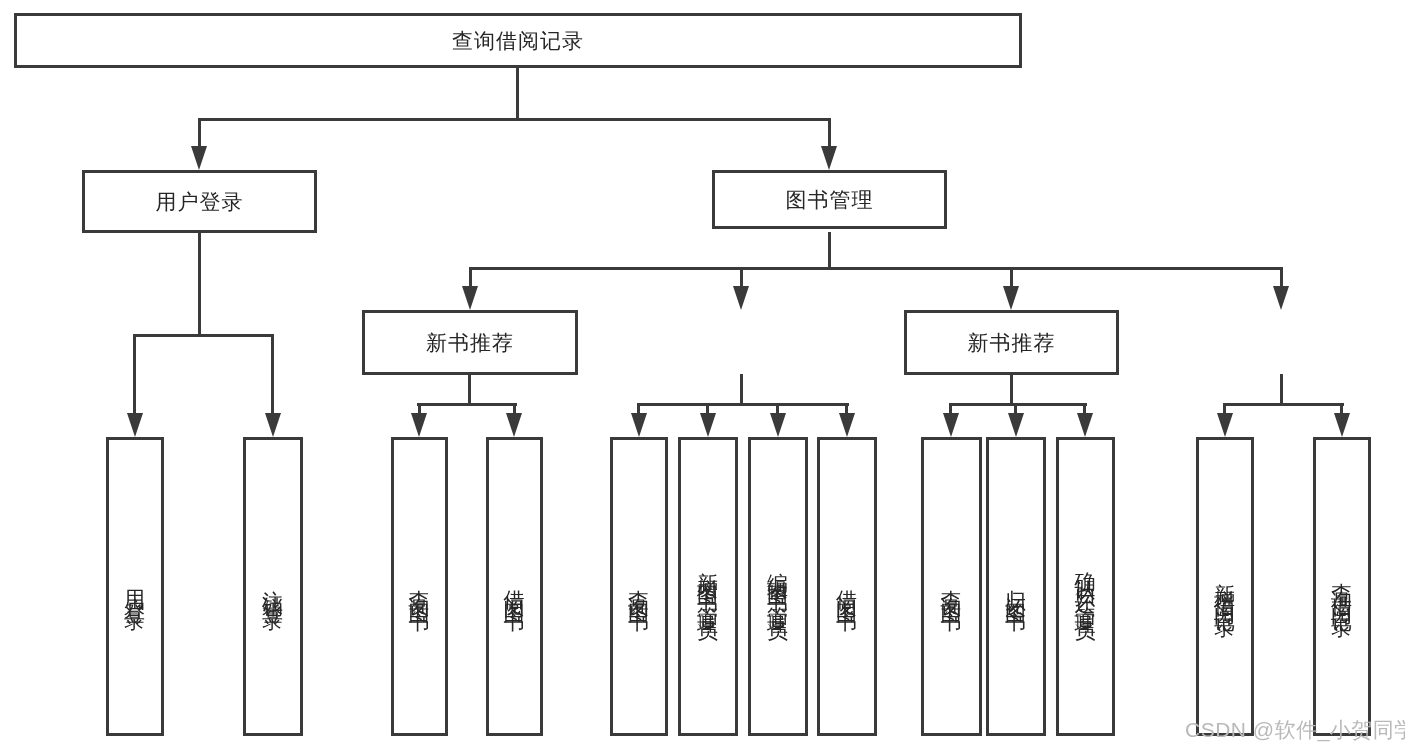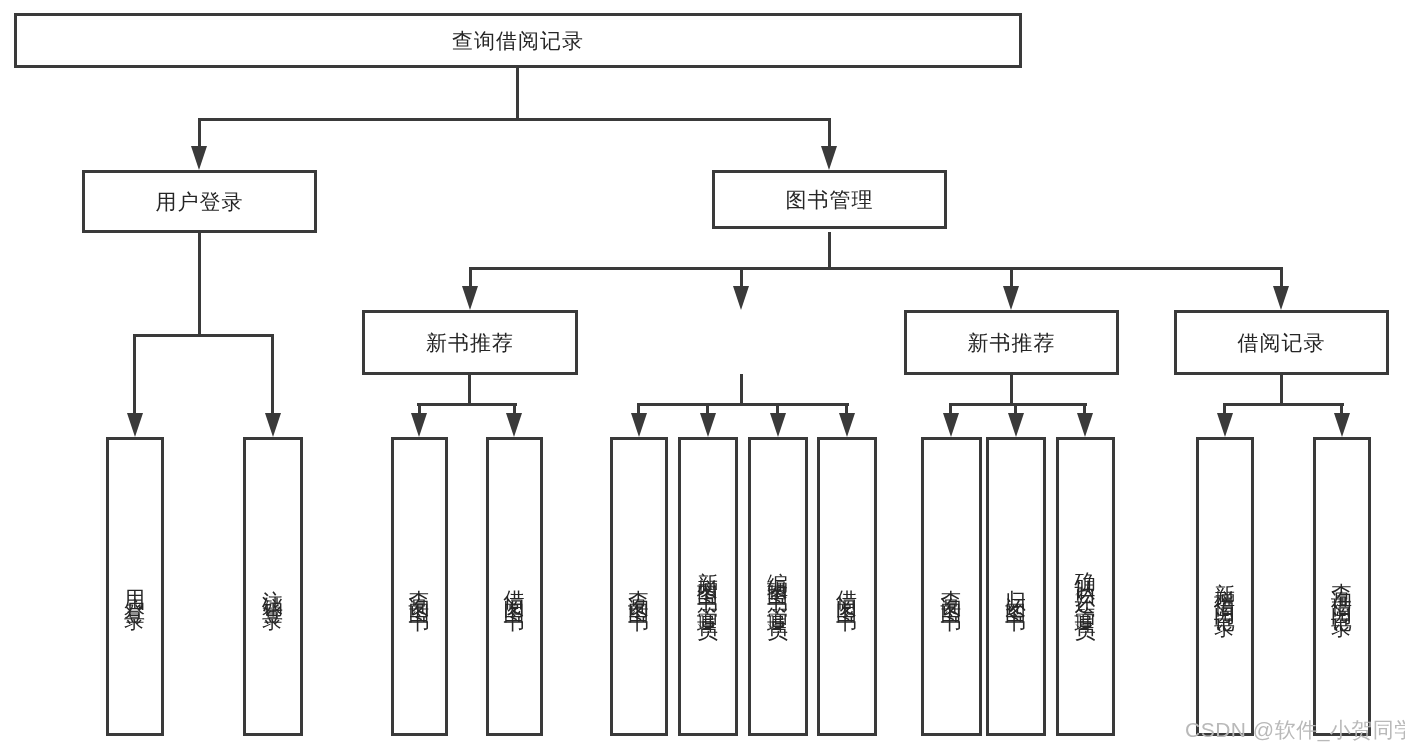--- a/index.html
+++ b/index.html
@@ -99,23 +99,20 @@
   <div class="arrowhead" style="left:1003px;top:286px;"></div>
   <div class="vline" style="left:1280px;top:267px;height:23px;"></div>
   <div class="arrowhead" style="left:1273px;top:286px;"></div>
 
   <div class="box" style="left:362px;top:310px;width:216px;height:65px;">
     <span>新书推荐</span>
   </div>
   <div class="box" style="left:904px;top:310px;width:215px;height:65px;">
     <span>新书推荐</span>
   </div>
-  <div class="box" style="left:1174px;top:310px;width:215px;height:65px;">
-    <span>借阅记录</span>
-  </div>
 
   <div class="vline" style="left:468px;top:374px;height:32px;"></div>
   <div class="hline" style="left:417px;top:403px;width:100px;"></div>
   <div class="vline" style="left:418px;top:403px;height:13px;"></div>
   <div class="arrowhead" style="left:411px;top:413px;"></div>
   <div class="vline" style="left:513px;top:403px;height:13px;"></div>
   <div class="arrowhead" style="left:506px;top:413px;"></div>
 
   <div class="vline" style="left:740px;top:374px;height:32px;"></div>
   <div class="hline" style="left:637px;top:403px;width:212px;"></div>

